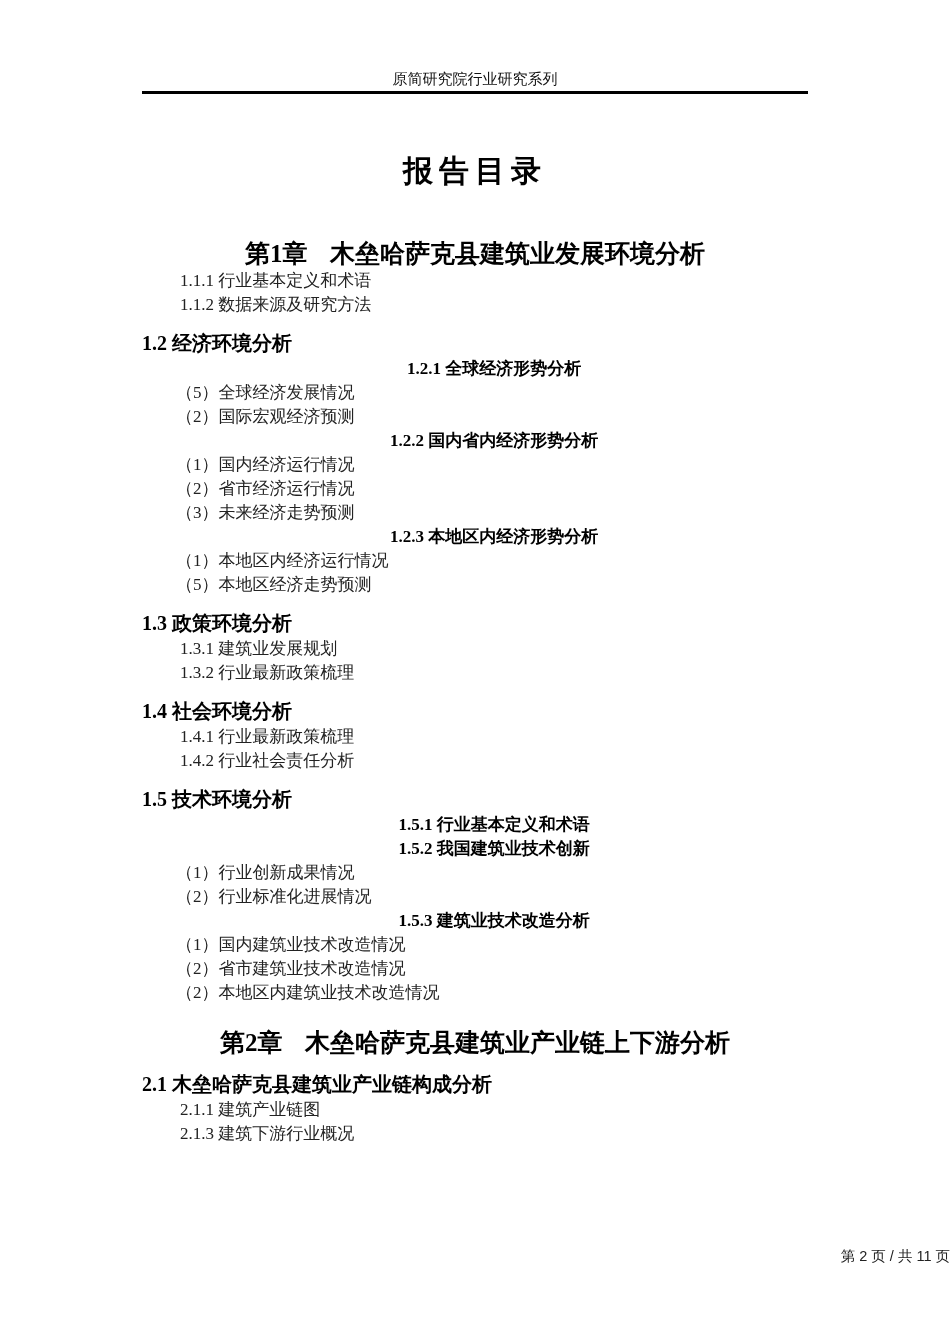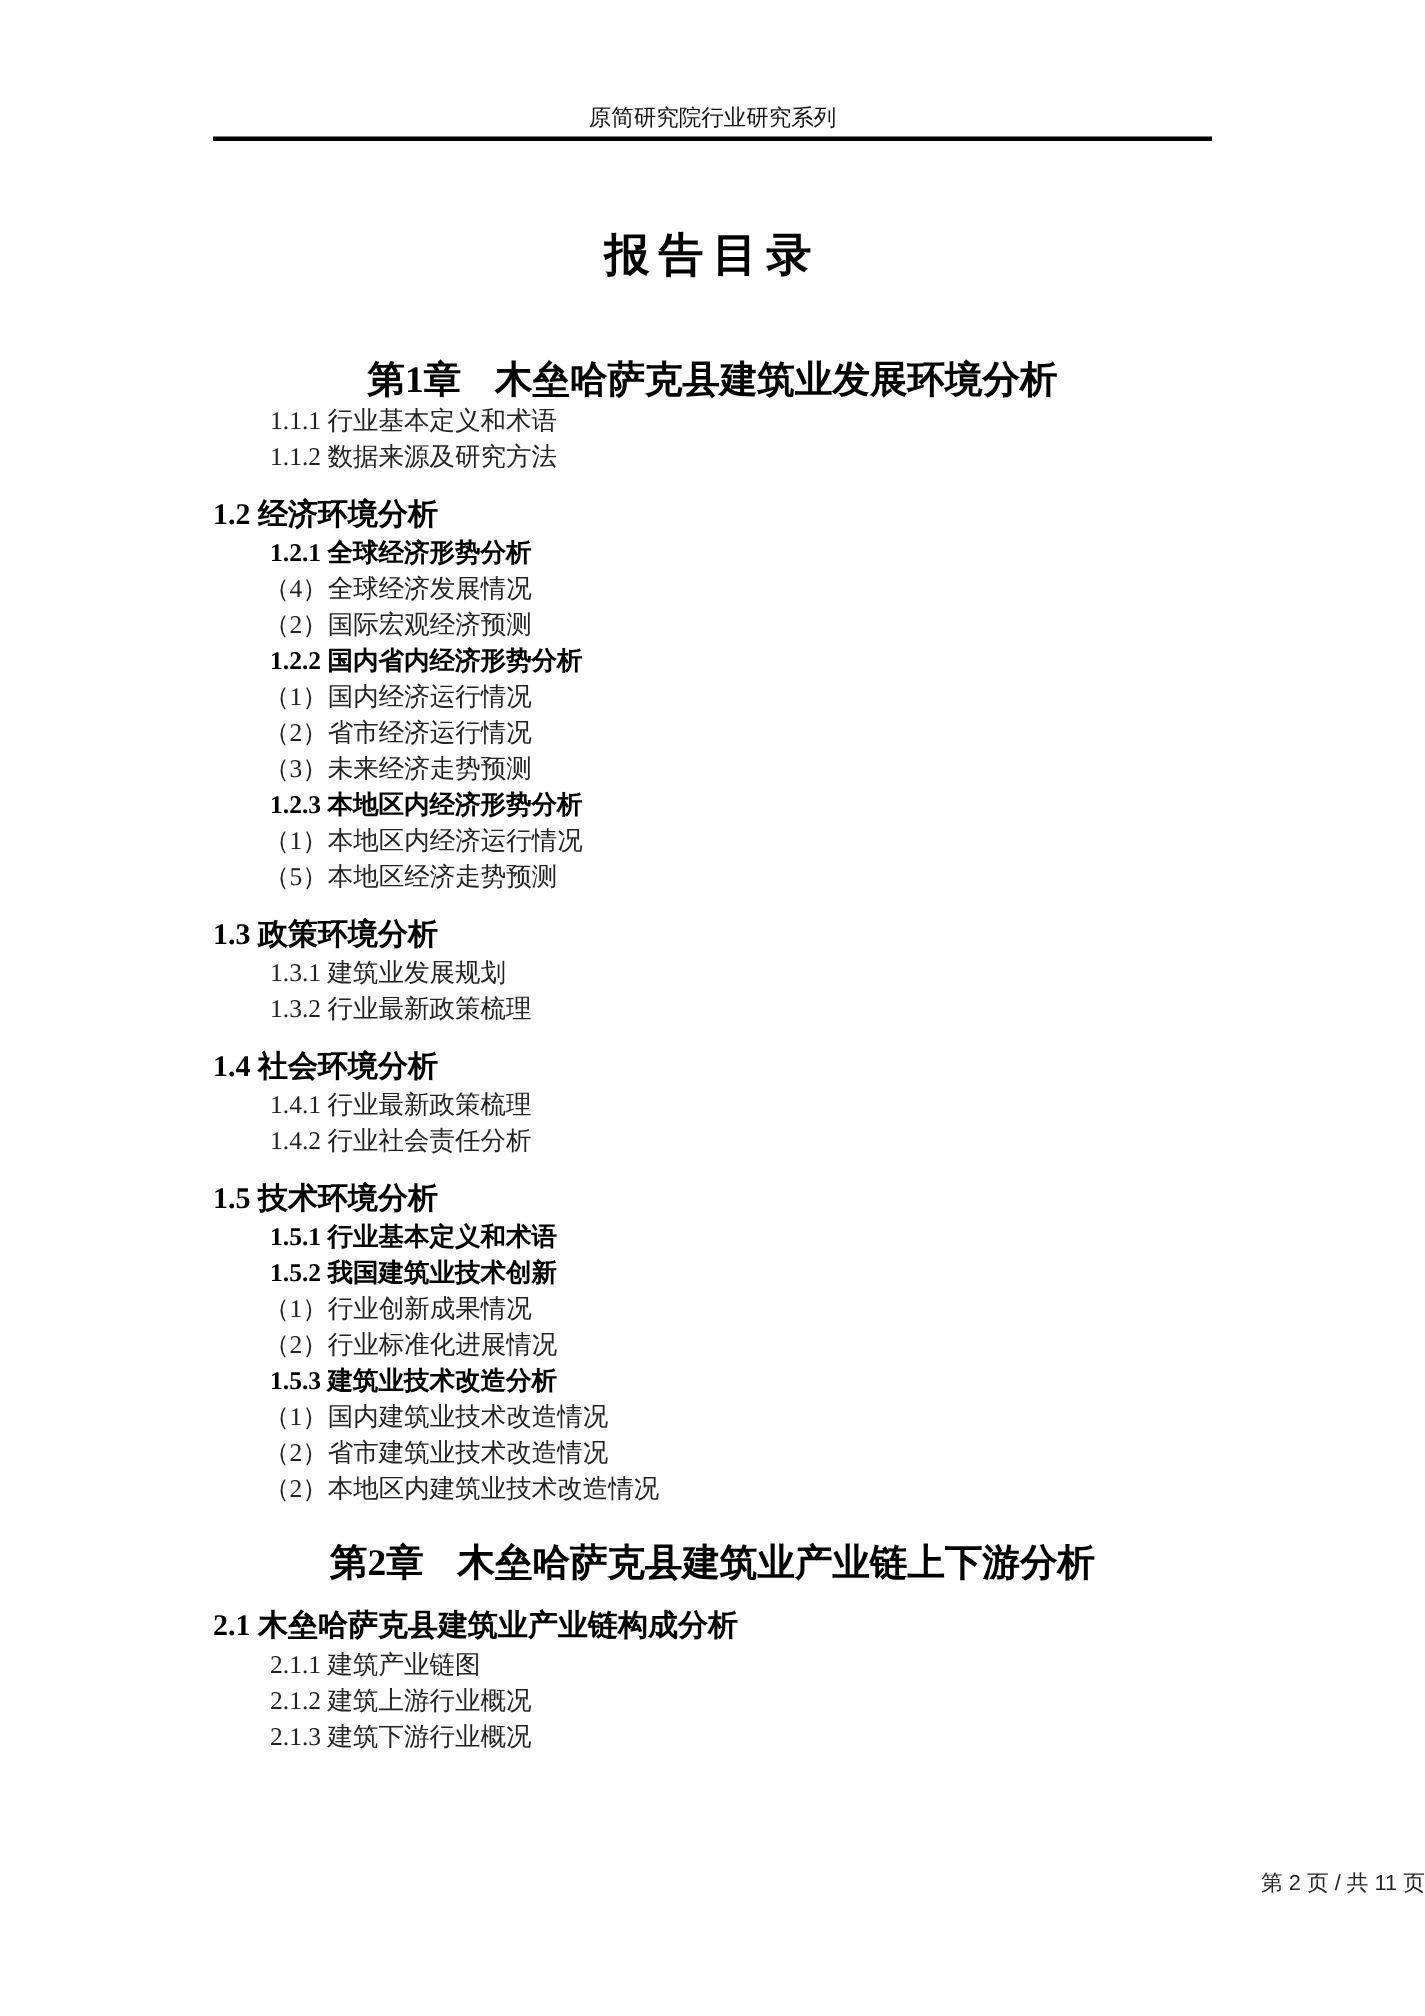--- a/index.html
+++ b/index.html
@@ -79,20 +79,21 @@
     line-height: 24px;
     font-weight: 400;
     color: #222222;
   }
   .toc-entry.item-bold {
     padding-left: 38px;
     font-size: 17px;
     line-height: 24px;
     font-weight: 700;
     color: #000000;
+    text-align: center;
   }
   .toc-entry.paren {
     padding-left: 34px;
   }
   
   .footer {
     position: absolute;
     top: 1247px;
     left: 0;
     width: 100%;
@@ -117,21 +118,21 @@
   <div class="content">
     <h1 class="doc-title">报告目录</h1>
     <div id="chapters">
         <div class="chapter">
           <h2 class="chapter-heading"><span class="chapter-number">第1章</span><span>木垒哈萨克县建筑业发展环境分析</span></h2>
           <div class="entries">
             <div class="toc-entry item">1.1.1 行业基本定义和术语</div>
             <div class="toc-entry item">1.1.2 数据来源及研究方法</div>
             <div class="toc-entry section">1.2 经济环境分析</div>
             <div class="toc-entry item-bold">1.2.1 全球经济形势分析</div>
-            <div class="toc-entry item paren">（4）全球经济发展情况</div>
+            <div class="toc-entry item paren">（5）全球经济发展情况</div>
             <div class="toc-entry item paren">（2）国际宏观经济预测</div>
             <div class="toc-entry item-bold">1.2.2 国内省内经济形势分析</div>
             <div class="toc-entry item paren">（1）国内经济运行情况</div>
             <div class="toc-entry item paren">（2）省市经济运行情况</div>
             <div class="toc-entry item paren">（3）未来经济走势预测</div>
             <div class="toc-entry item-bold">1.2.3 本地区内经济形势分析</div>
             <div class="toc-entry item paren">（1）本地区内经济运行情况</div>
             <div class="toc-entry item paren">（5）本地区经济走势预测</div>
             <div class="toc-entry section">1.3 政策环境分析</div>
             <div class="toc-entry item">1.3.1 建筑业发展规划</div>
@@ -148,21 +149,20 @@
             <div class="toc-entry item paren">（1）国内建筑业技术改造情况</div>
             <div class="toc-entry item paren">（2）省市建筑业技术改造情况</div>
             <div class="toc-entry item paren">（2）本地区内建筑业技术改造情况</div>
           </div>
         </div>
         <div class="chapter">
           <h2 class="chapter-heading"><span class="chapter-number">第2章</span><span>木垒哈萨克县建筑业产业链上下游分析</span></h2>
           <div class="entries">
             <div class="toc-entry section">2.1 木垒哈萨克县建筑业产业链构成分析</div>
             <div class="toc-entry item">2.1.1 建筑产业链图</div>
-            <div class="toc-entry item">2.1.2 建筑上游行业概况</div>
             <div class="toc-entry item">2.1.3 建筑下游行业概况</div>
           </div>
         </div>
       </div>
   </div>
 
   <div class="footer">
     <span>第 2 页 / 共 11 页</span>
   </div>
 

